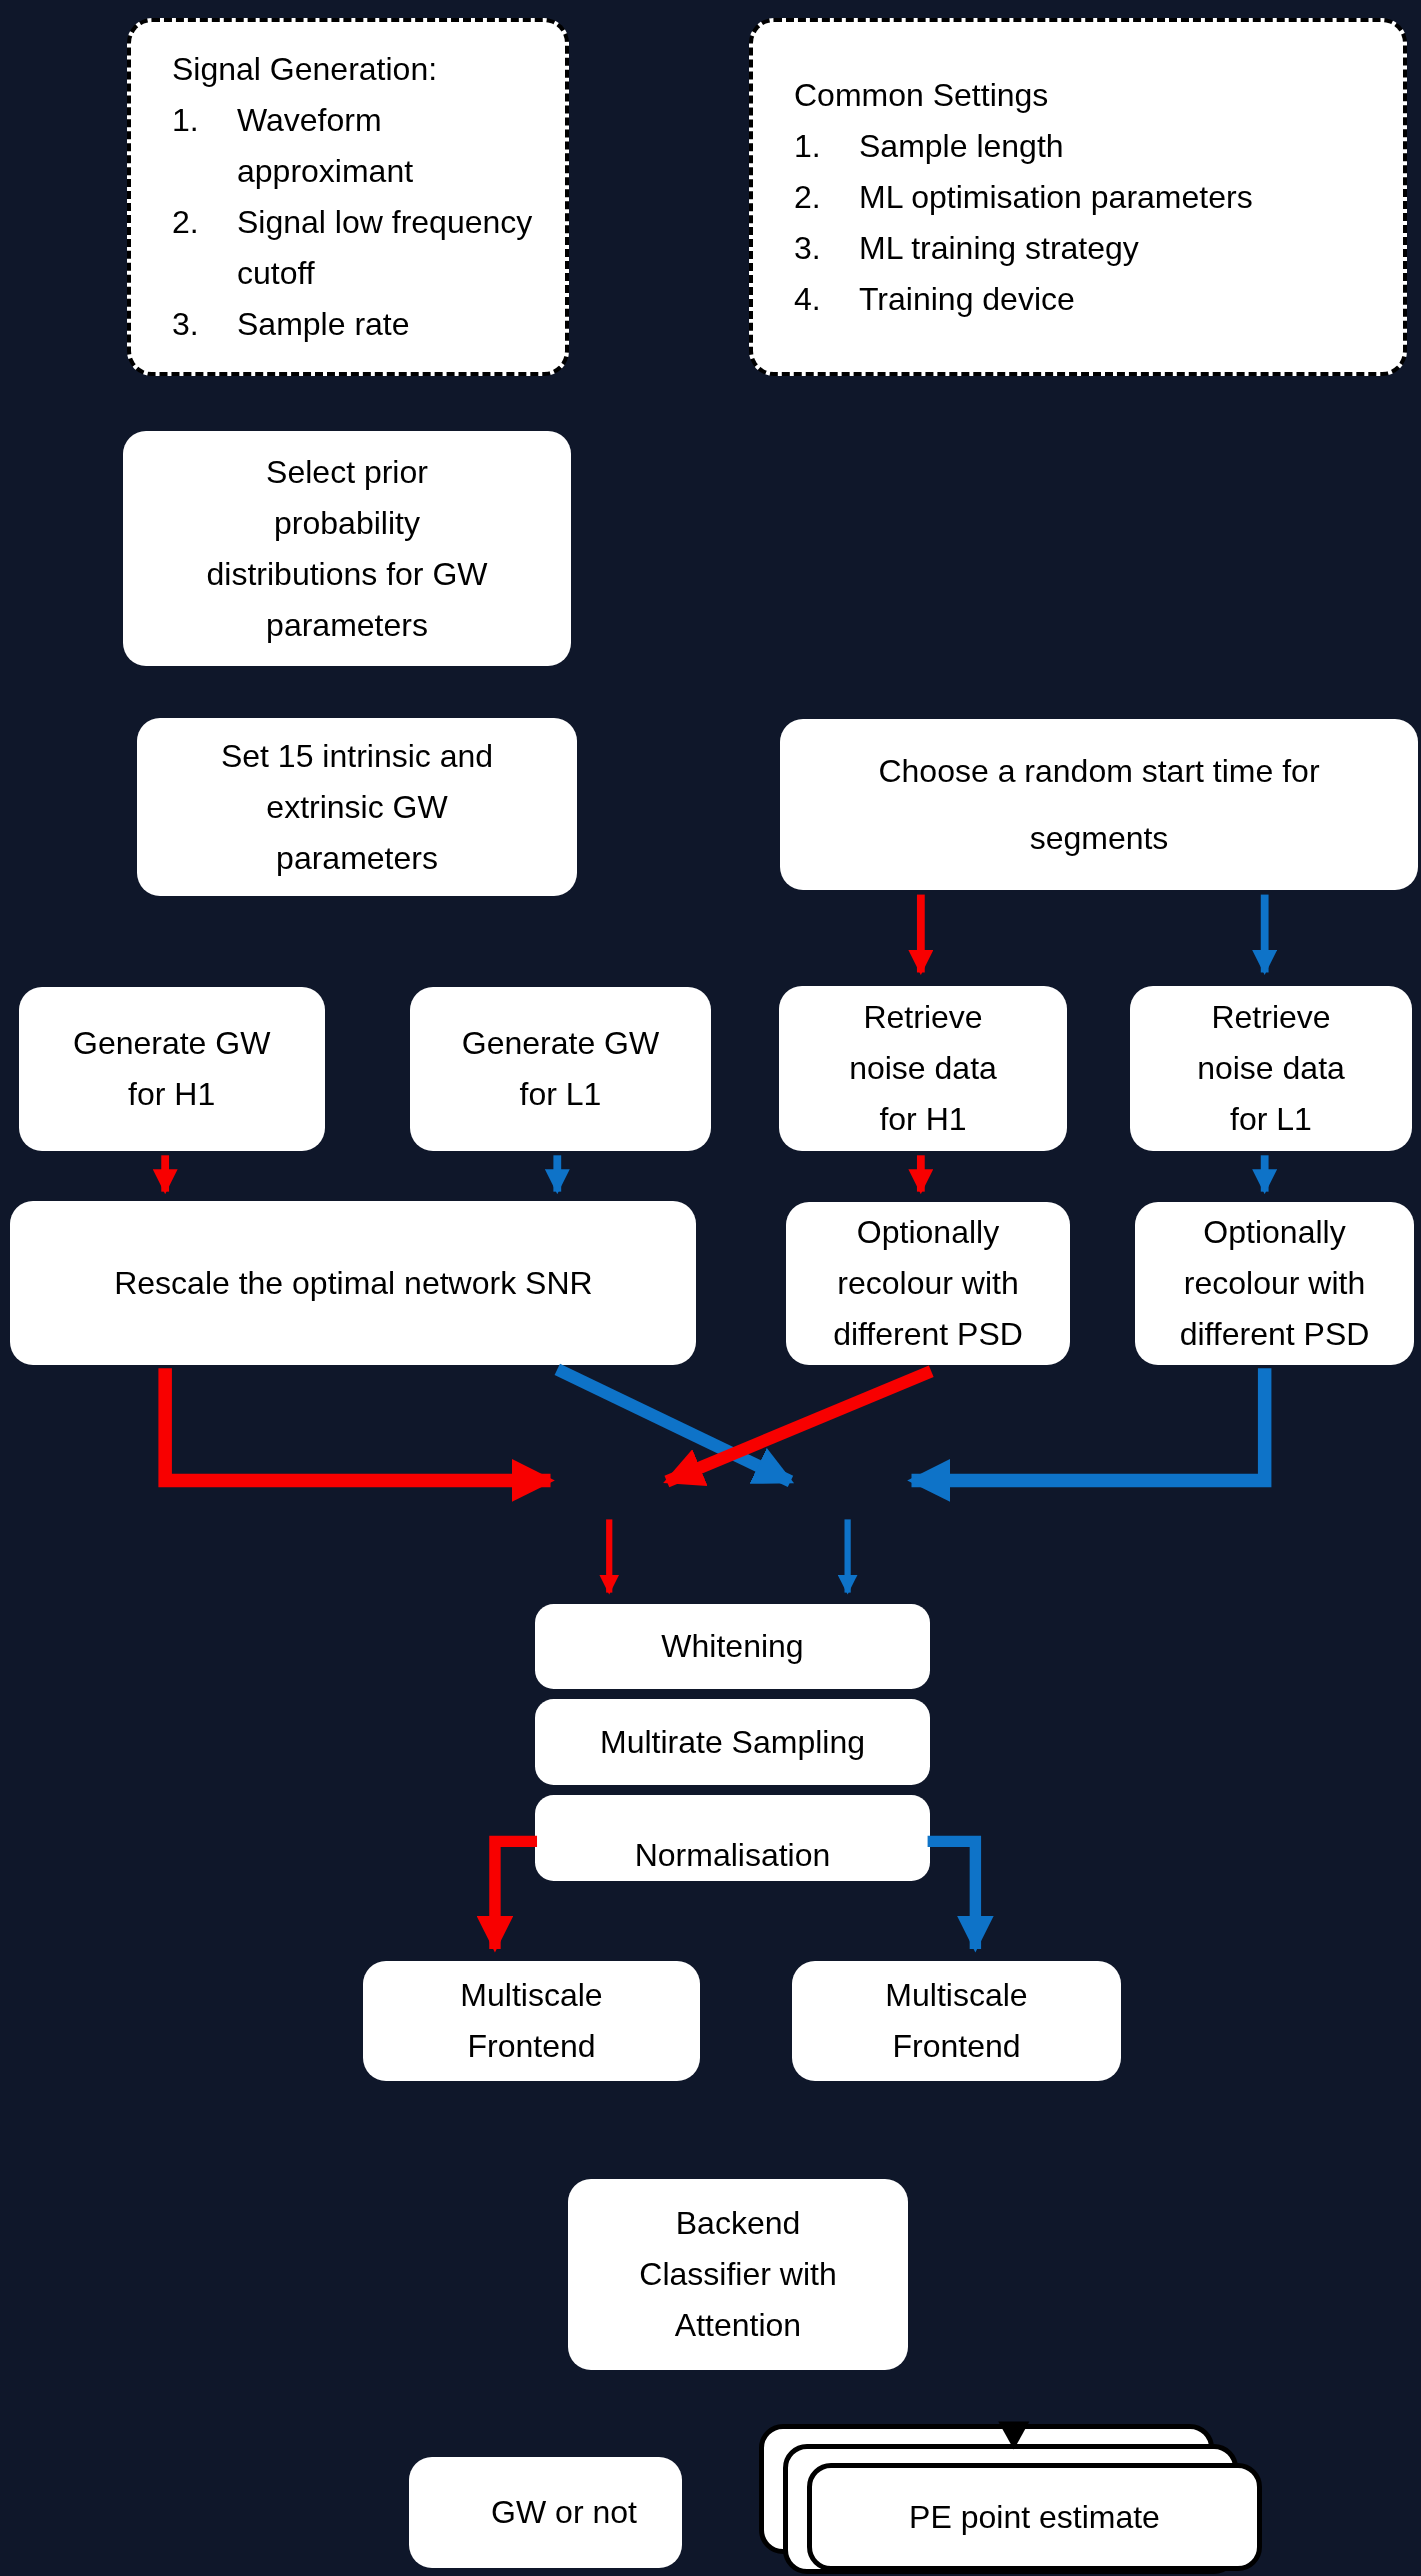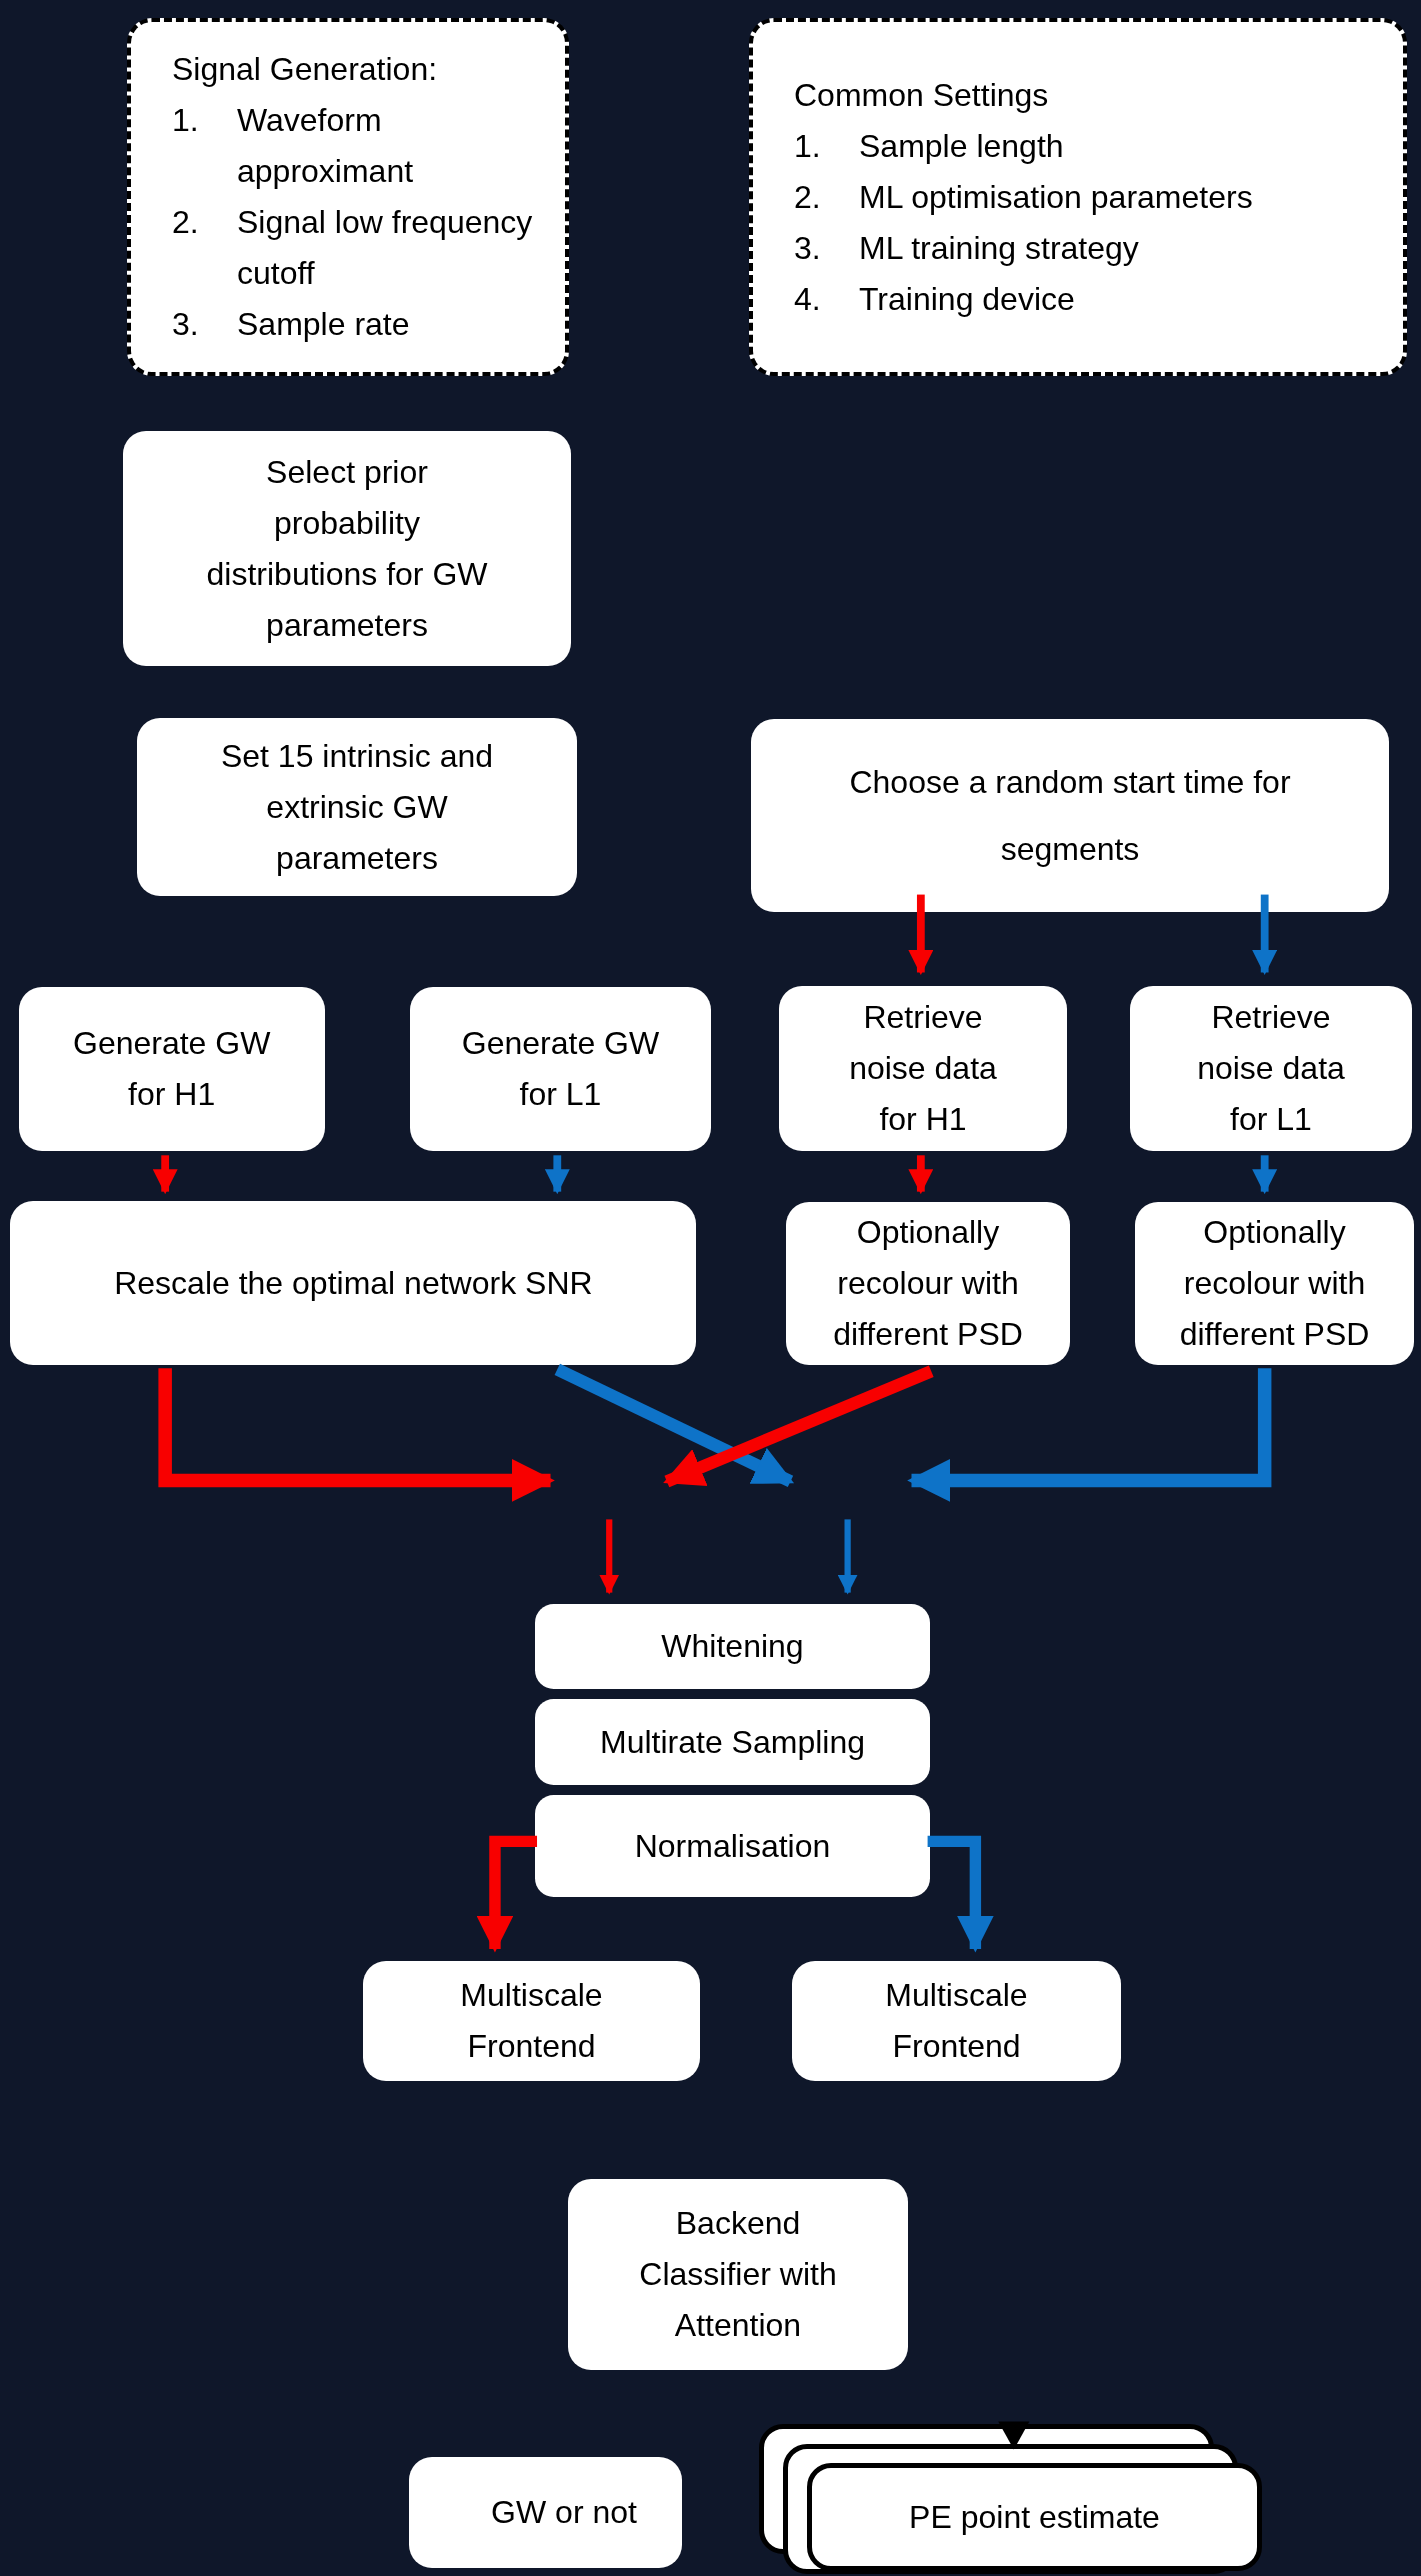--- a/index.html
+++ b/index.html
@@ -90,21 +90,21 @@
     <span class="ln">distributions for GW</span>
     <span class="ln">parameters</span>
   </div>
 
   <div class="box" style="left:137px;top:718px;width:440px;height:178px;">
     <span class="ln">Set 15 intrinsic and</span>
     <span class="ln">extrinsic GW</span>
     <span class="ln">parameters</span>
   </div>
 
-  <div class="box" style="left:751px;top:719px;width:638px;height:193px;gap:16px;">
+  <div class="box" style="left:780px;top:719px;width:638px;height:171px;gap:16px;">
     <span class="ln">Choose a random start time for</span>
     <span class="ln">segments</span>
   </div>
 
   <div class="box" style="left:18.7px;top:987px;width:306px;height:164px;">
     <span class="ln">Generate GW</span>
     <span class="ln">for H1</span>
   </div>
   <div class="box" style="left:410px;top:987px;width:301px;height:164px;">
     <span class="ln">Generate GW</span>
@@ -134,21 +134,21 @@
     <span class="ln">recolour with</span>
     <span class="ln">different PSD</span>
   </div>
 
   <div class="box" style="left:535px;top:1699px;width:395px;height:86px;border-radius:18.7px;">
     <span class="ln">Multirate Sampling</span>
   </div>
   <div class="box" style="left:535px;top:1604px;width:395px;height:85px;border-radius:18.7px;">
     <span class="ln">Whitening</span>
   </div>
-  <div class="box" style="left:535px;top:1795px;width:395px;height:102px;border-radius:18.7px;">
+  <div class="box" style="left:535px;top:1795px;width:395px;height:86px;border-radius:18.7px;justify-content:flex-end;">
     <span class="ln">Normalisation</span>
   </div>
 
   <div class="box" style="left:363px;top:1961px;width:337px;height:120px;">
     <span class="ln">Multiscale</span>
     <span class="ln">Frontend</span>
   </div>
   <div class="box" style="left:792px;top:1961px;width:329px;height:120px;">
     <span class="ln">Multiscale</span>
     <span class="ln">Frontend</span>

